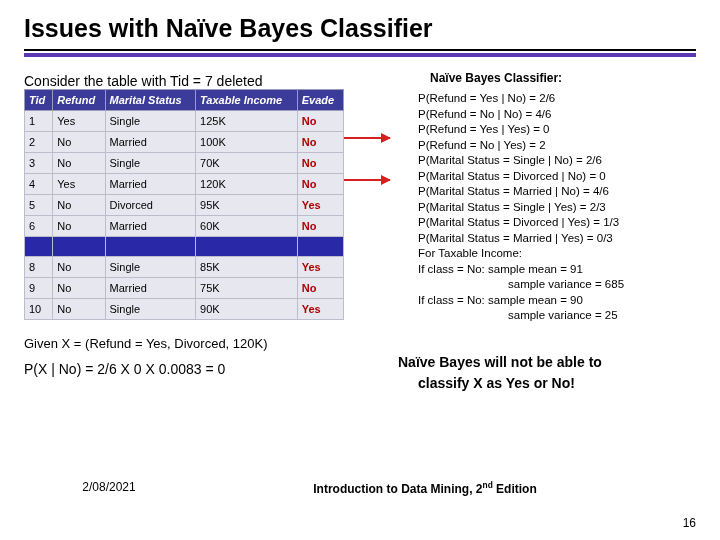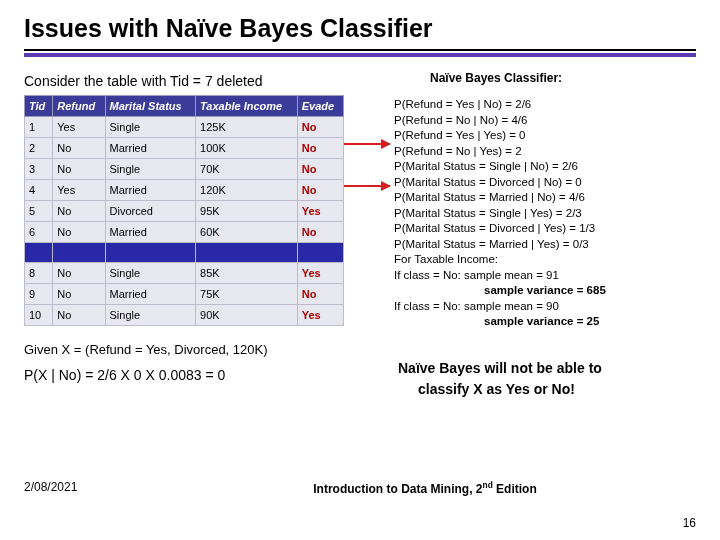--- a/index.html
+++ b/index.html
@@ -36,22 +36,22 @@
   }
   .intro-right {
     flex: 1;
     font-size: 12px;
     font-weight: bold;
     padding-left: 30px;
     padding-top: 4px;
   }
   .bodyrow {
     display: flex;
-    margin-top: 6px;
-    position: relative;
+    position: relative;
+    gap: 24px;
   }
   .tablewrap {
     flex: 0 0 320px;
     position: relative;
   }
   table.data {
     width: 100%;
     border-collapse: collapse;
     font-size: 11px;
   }
@@ -78,21 +78,21 @@
     color: #2929a8;
     height: 20px;
   }
   .probs {
     flex: 1;
     padding-left: 50px;
     font-size: 11.5px;
     line-height: 1.35;
     padding-top: 2px;
   }
-  .probs .indent { padding-left: 90px; font-weight: bold; }
+  .probs .indent { padding-left: 90px; }
   .arrow {
     position: absolute;
     height: 2px;
     background: #d81f1f;
   }
   .arrow::after {
     content: "";
     position: absolute;
     right: -1px;
     top: -4px;
@@ -122,21 +122,21 @@
   .example-label { font-size: 13px; }
   .footer {
     position: absolute;
     bottom: 10px;
     left: 0;
     right: 0;
     display: flex;
     font-size: 12px;
     padding: 0 24px;
   }
-  .footer .date { flex: 0 0 170px; }
+  .footer .date { flex: 0 0 170px; text-align: center; }
   .footer .center { flex: 1; text-align: center; font-weight: bold; }
   .footer .page { flex: 0 0 40px; text-align: right; margin-top: 36px; }
 </style>
 </head>
 <body>
 
 <div class="title">Issues with Naïve Bayes Classifier</div>
 <div class="rule">
   <div class="bar1"></div>
   <div class="bar2"></div>

